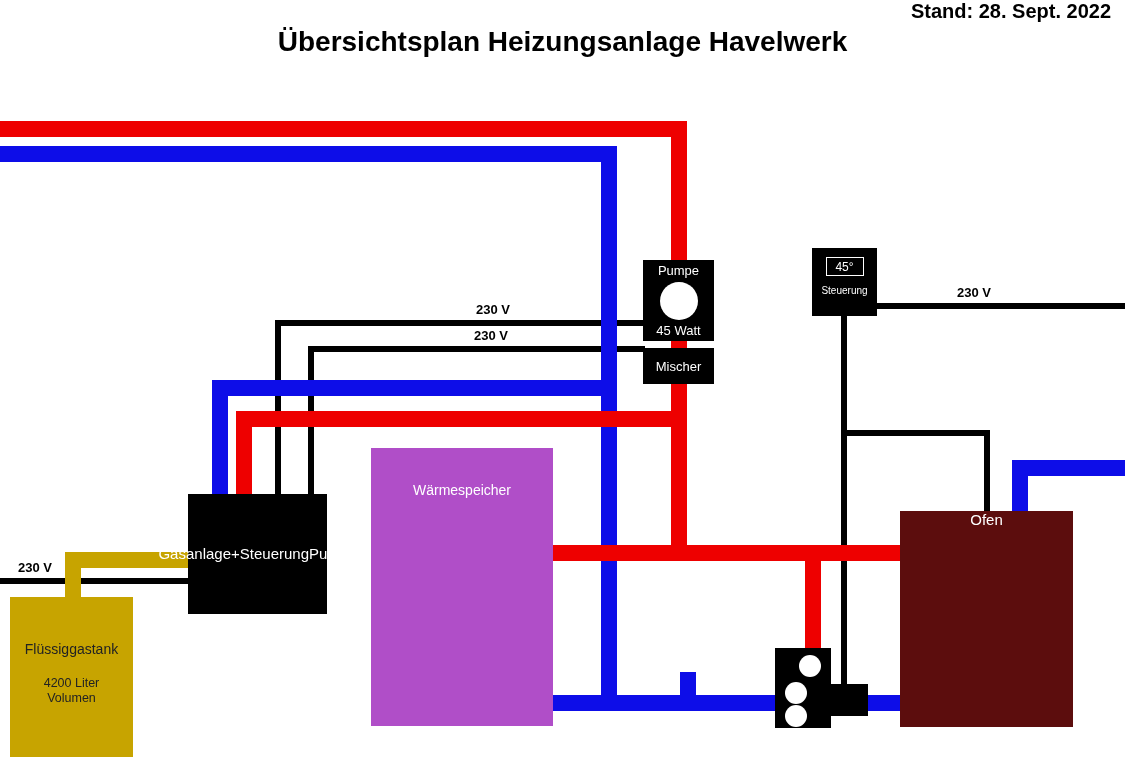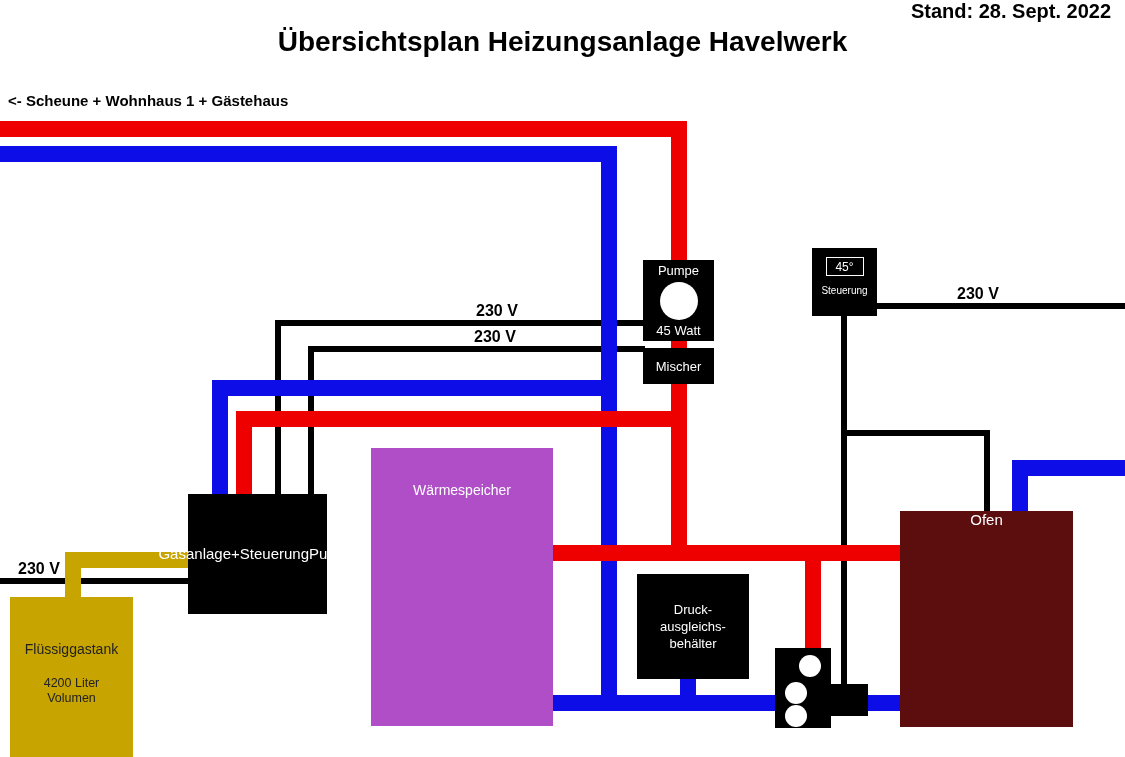--- a/index.html
+++ b/index.html
@@ -7,21 +7,21 @@
   body { font-family:"Liberation Sans","DejaVu Sans",sans-serif; }
   #canvas { position:relative; width:1125px; height:757px; background:#fff; overflow:hidden; }
   .wire { position:absolute; background:var(--black,#000); z-index:1; }
   .pipe-blue { position:absolute; background:var(--blue,#0d0de8); z-index:2; }
   .pipe-yellow { position:absolute; background:var(--yellow,#c7a400); z-index:2; }
   .pipe-red { position:absolute; background:var(--red,#ee0000); z-index:3; }
 
   .box { position:absolute; z-index:4; color:#fff; }
   .black-box { background:var(--black,#000); }
 
-  .lbl { position:absolute; z-index:5; font-weight:bold; font-size:16px; color:#000; white-space:nowrap; }
+  .lbl { position:absolute; z-index:5; font-weight:bold; font-size:13px; color:#000; white-space:nowrap; }
 
   .page-title { position:absolute; left:0; top:26px; width:100%; text-align:center;
                 font-size:28px; font-weight:bold; color:#000; z-index:5; }
   .stand { position:absolute; top:0; right:14px; font-size:20px; font-weight:bold; color:#000000; z-index:5; }
   .subtitle { position:absolute; left:8px; top:92px; font-size:15px; font-weight:bold; color:#000; z-index:5; }
 
   .pumpe-box { left:643px; top:260px; width:71px; height:81px; display:flex; flex-direction:column;
                align-items:center; justify-content:space-between; padding:3px 0; font-size:13px; }
   .pump-circle { width:38px; height:38px; border-radius:50%; background:#fff; }
   .mischer-box { left:643px; top:348px; width:71px; height:36px; display:flex; align-items:center;
@@ -48,21 +48,20 @@
   .pumpunit-ext { left:828px; top:684px; width:40px; height:32px; }
   .unit-circle { position:absolute; width:22px; height:22px; border-radius:50%; background:#fff; z-index:5; }
 </style>
 </head>
 <body>
 
 <div id="canvas">
 
   <div class="stand">Stand: 28. Sept. 2022</div>
   <div class="page-title">Übersichtsplan Heizungsanlage Havelwerk</div>
-  <div class="subtitle">&lt;- Scheune + Wohnhaus 1 + Gästehaus</div>
 
   <div class="pipe-red" style="left:0;top:121px;width:687px;height:16px"></div>
   <div class="pipe-red" style="left:671px;top:121px;width:16px;height:440px"></div>
   <div class="pipe-red" style="left:236px;top:411px;width:451px;height:16px"></div>
   <div class="pipe-red" style="left:236px;top:411px;width:16px;height:89px"></div>
   <div class="pipe-red" style="left:553px;top:545px;width:347px;height:16px"></div>
   <div class="pipe-red" style="left:805px;top:553px;width:16px;height:100px"></div>
 
   <div class="pipe-blue" style="left:0;top:146px;width:617px;height:16px"></div>
   <div class="pipe-blue" style="left:601px;top:146px;width:16px;height:565px"></div>
@@ -110,25 +109,20 @@
     <span>Gasanlage</span>
     <span>+</span>
     <span>Steuerung</span>
     <span>Pumpe</span>
   </div>
 
   <div class="box speicher-box">
     <span>Wärmespeicher</span>
   </div>
 
-  <div class="box black-box druck-box">
-    <span>Druck-</span>
-    <span>ausgleichs-</span>
-    <span>behälter</span>
-  </div>
 
   <div class="box ofen-box">
     <span>Ofen</span>
   </div>
 
   <div class="box tank-box">
     <span class="tank-name">Flüssiggastank</span>
     <span class="tank-l2">4200 Liter</span>
     <span class="tank-l3">Volumen</span>
   </div>

